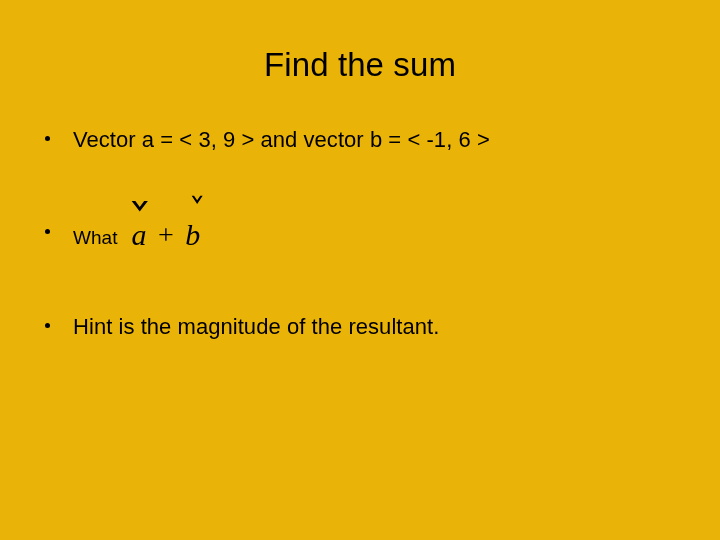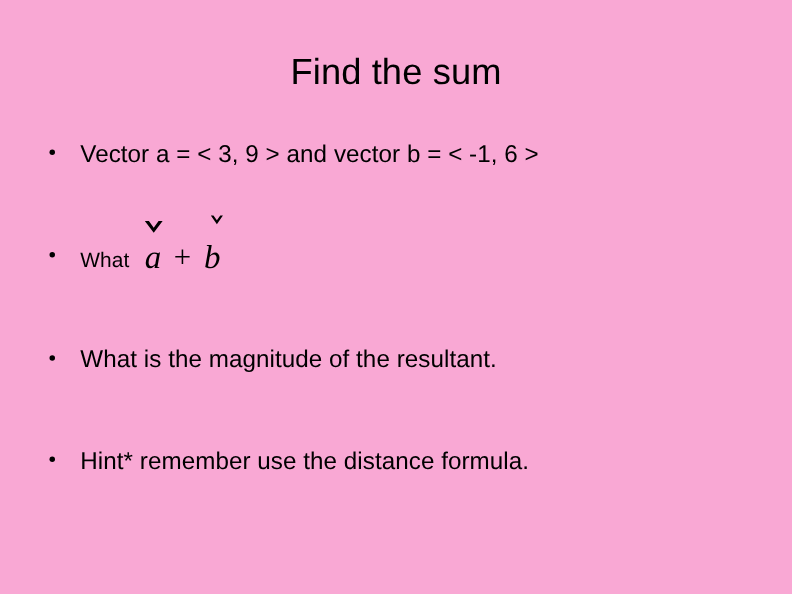--- a/index.html
+++ b/index.html
@@ -14,21 +14,21 @@
     color: #000000;
     overflow: hidden;
     position: relative;
   }
 
   .slide {
     position: absolute;
     inset: 0;
     width: 720px;
     height: 540px;
-    background: #f9a8d4;
+    background: #eab308;
   }
 
   
   .slide-title {
     position: absolute;
     top: 47px;
     left: 0;
     width: 720px;
     text-align: center;
     font-size: 33px;
@@ -175,22 +175,18 @@
               <path d="M1.0 0.8 L6.5 8.9 L12.0 0.8 L9.6 0.8 L6.5 5.3 L3.4 0.8 Z" fill="#000000"></path>
             </svg>
           </span>
           <span>b</span>
         </span>
       </span>
     </li>
 
     <li class="bullet-row gap-3">
       <span class="bullet-dot"></span>
-      <span class="bullet-text">What is the magnitude of the resultant.</span>
+      <span class="bullet-text">Hint is the magnitude of the resultant.</span>
     </li>
 
-    <li class="bullet-row gap-4">
-      <span class="bullet-dot"></span>
-      <span class="bullet-text">Hint* remember use the distance formula.</span>
-    </li>
 
   </ul>
 </div>
 
 </body></html>

